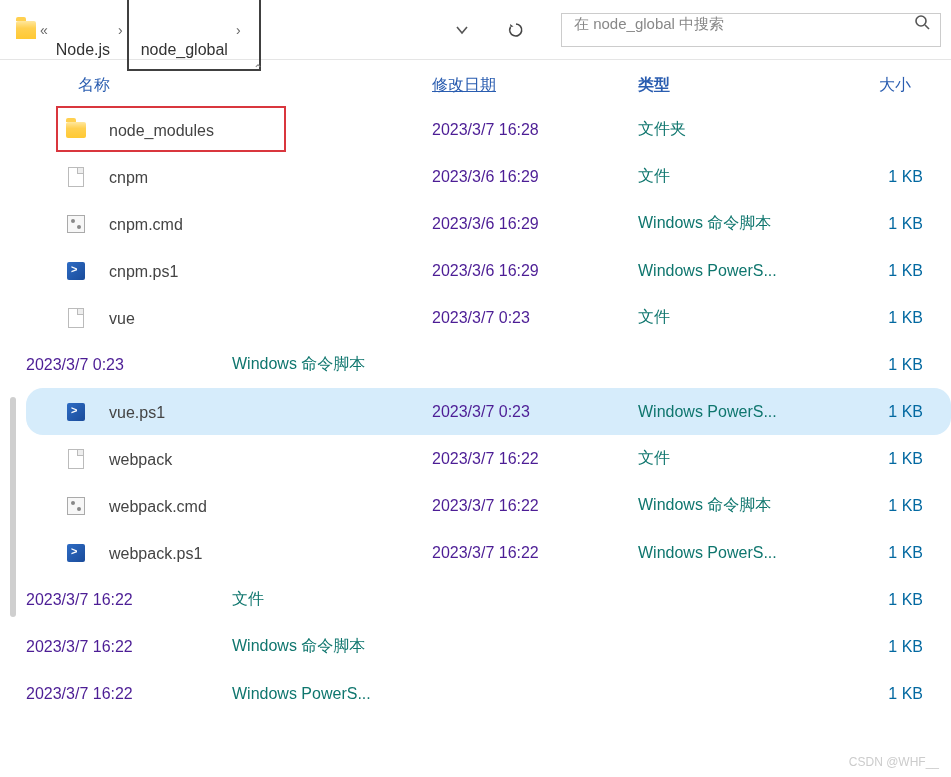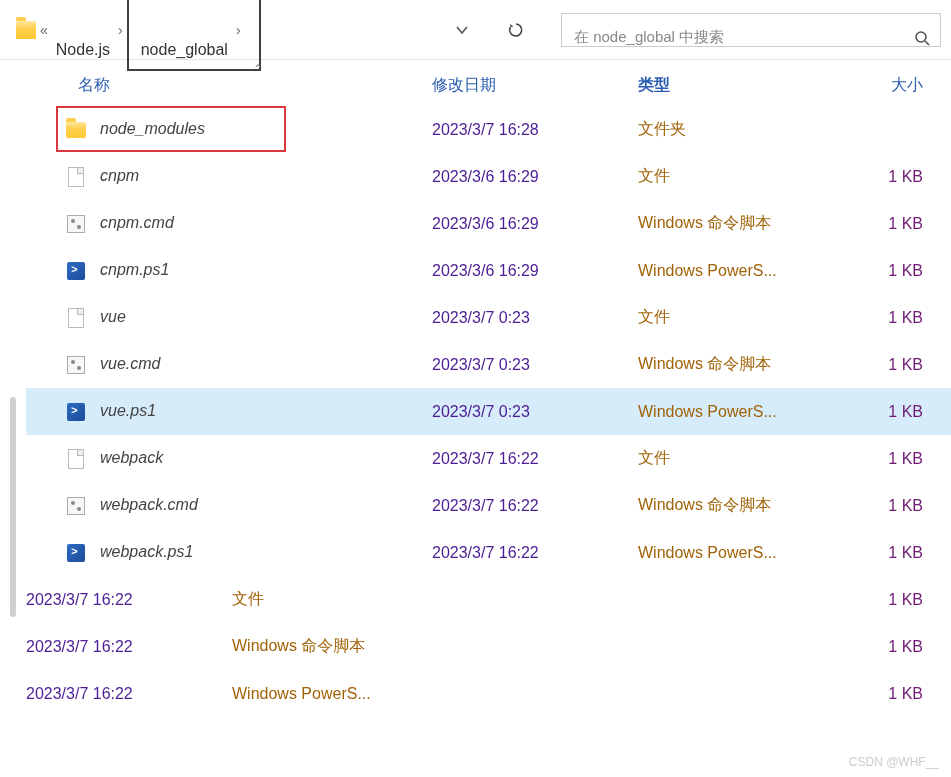--- a/index.html
+++ b/index.html
@@ -46,21 +46,21 @@
     display:flex; align-items:center; justify-content:center;
     color:#555; cursor:default;
   }
   .addr-area { display:flex; align-items:center; flex:0 0 auto; }
   .controls { display:flex; align-items:center; gap:24px; margin-left:auto; margin-right:14px; }
   .search-box {
     flex:0 0 380px;
     height:34px;
     border:1px solid #ccc;
     background:#fff;
-    display:flex; align-items:flex-end;
+    display:flex; align-items:flex-start;
     padding:0 10px;
     margin-left:8px;
   }
   .search-box input {
     flex:1; border:none; outline:none;
     font-size:15px; color:#333;
     background:transparent;
   }
   .search-box input::placeholder { color:#888; }
   .search-ico { color:#555; }
@@ -73,39 +73,39 @@
   .headers {
     display:flex;
     height:46px;
     align-items:flex-end;
     color:#2a5db0;
     font-size:16px;
     padding-bottom:10px;
     position:relative;
   }
   .col-name { width:406px; padding-left:52px; }
-  .col-date { width:206px; }
+  .col-date { width:206px;text-decoration:underline; }
   .col-type { width:186px;font-weight:bold; }
-  .col-size { flex:1; text-align:right; padding-right:28px; }
+  .col-size { flex:1; text-align:right; padding-right:40px; }
   .sort-mark {
     position:absolute; left:227px; top:2px;
     width:14px; height:8px;
     color:#888; font-size:12px;
   }
   .row {
     display:flex; align-items:center;
     height:47px;
     font-size:16px;
     color:#444;
   }
-  .row.selected { background:#d6ecfb; }
-  .cell-name { width:406px; display:flex; align-items:flex-start; padding-left:40px; gap:14px;font-style:italic; }
+  .row.selected { background:#d6ecfb;border-radius:17px; }
+  .cell-name { width:406px; display:flex; align-items:flex-end; padding-left:40px; gap:23px; }
   .cell-date { width:206px; color:#4c1d95; }
-  .cell-type { width:186px; color:#a16207; }
-  .cell-size { flex:1; text-align:right; padding-right:28px; color:#701a75; }
+  .cell-type { width:186px; color:#0f766e; }
+  .cell-size { flex:1; text-align:right; padding-right:28px; color:#0369a1; }
   .ico { width:20px; height:20px; display:flex; align-items:center; justify-content:center; flex-shrink:0; }
   .ico-folder {
     width:22px; height:16px;
     background:linear-gradient(to bottom,#ffe79e 0%,#ffd050 40%,#ffc933 100%);
     border-radius:2px; position:relative;
   }
   .ico-folder::before{content:'';position:absolute;top:-4px;left:0;width:10px;height:4px;background:#ffd050;border-radius:2px 2px 0 0;}
   .ico-file {
     width:16px; height:20px;
     border:1px solid #bbb; background:#fff;
@@ -242,26 +242,20 @@
             <span class="ico">
               <span class="ico-file"></span>
             </span>
             <span>vue</span>
           </div>
           <div class="cell-date">2023/3/7 0:23</div>
           <div class="cell-type">文件</div>
           <div class="cell-size">1 KB</div>
         </div>
         <div class="row">
-          <div class="cell-name">
-            <span class="ico">
-              <span class="ico-cmd"></span>
-            </span>
-            <span>vue.cmd</span>
-          </div>
           <div class="cell-date">2023/3/7 0:23</div>
           <div class="cell-type">Windows 命令脚本</div>
           <div class="cell-size">1 KB</div>
         </div>
         <div class="row selected">
           <div class="cell-name">
             <span class="ico">
               <span class="ico-ps1"></span>
             </span>
             <span>vue.ps1</span>

